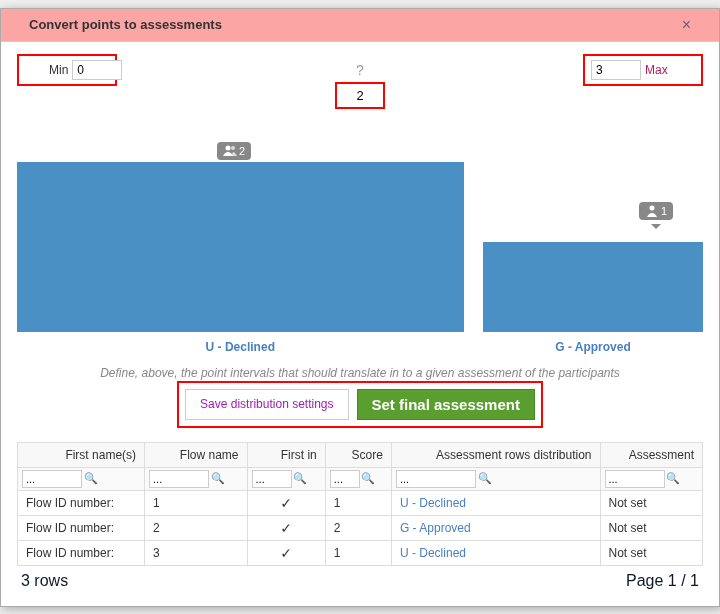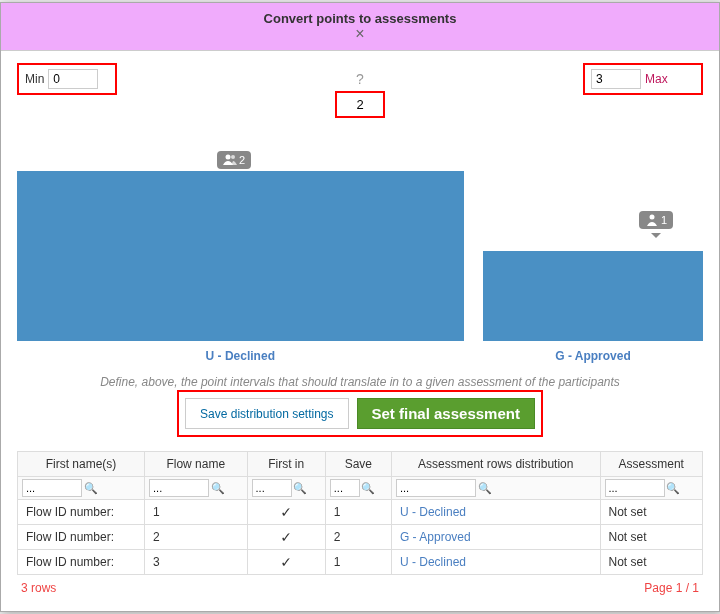--- a/index.html
+++ b/index.html
@@ -6,27 +6,26 @@
     body { font-family: Arial, sans-serif; font-size: 13px; background: #f0f0f0; display: flex; justify-content: center; align-items: center; min-height: 100vh; }
     
     .dialog {
       width: 720px;
       background: #fff;
       border: 1px solid #aaa;
       box-shadow: 2px 2px 10px rgba(0,0,0,0.3);
     }
     
     .dialog-title-bar {
-      background: #f0abfc;
+      background: #fca5a5;
       border-bottom: 1px solid #ccc;
       padding: 8px 28px;
       display: flex;
       justify-content: space-between;
       align-items: center;
-      flex-direction: column;
     }
     
     .dialog-title {
       font-size: 13px;
       font-weight: bold;
       color: #333;
     }
     
     .close-btn {
       cursor: pointer;
@@ -55,20 +54,21 @@
       align-items: center;
       gap: 4px;
       border: 2px solid red;
       padding: 4px 6px;
       width: 100px;
     }
     
     .min-label {
       font-size: 12px;
       color: #333;
+      margin-left: 24px;
     }
     
     .min-input {
       width: 50px;
       border: 1px solid #ccc;
       padding: 2px 4px;
       font-size: 12px;
     }
     
     .help-icon {
@@ -225,21 +225,21 @@
       margin-left: auto;
       margin-right: auto;
     }
     
     .btn-save {
       background: #fff;
       border: 1px solid #ccc;
       padding: 6px 14px;
       font-size: 12px;
       cursor: pointer;
-      color: #0369a1;
+      color: #a21caf;
     }
     
     .btn-final {
       background: #5a9e2f;
       border: 1px solid #4a8a25;
       padding: 6px 14px;
       font-size: 15px;
       cursor: pointer;
       color: #fff;
       font-weight: bold;
@@ -249,21 +249,21 @@
     .data-table {
       width: 100%;
       border-collapse: collapse;
       font-size: 12px;
     }
     
     .data-table th {
       background: #f8f8f8;
       border: 1px solid #ddd;
       padding: 5px 8px;
-      text-align: center;
+      text-align: right;
       font-weight: normal;
       color: #333;
     }
     
     .data-table td {
       border: 1px solid #ddd;
       padding: 4px 8px;
       color: #333;
     }
     
@@ -300,22 +300,22 @@
       color: #333;
       font-size: 14px;
     }
     
     
     .table-footer {
       display: flex;
       justify-content: space-between;
       align-items: center;
       padding: 6px 4px 4px 4px;
-      font-size: 12px;
-      color: #ef4444;
+      font-size: 16px;
+      color: #0f172a;
     }
   </style>
 </head>
 <body>
 
 <div class="dialog">
 
   <div class="dialog-title-bar">
     <span class="dialog-title">Convert points to assessments</span>
     <button class="close-btn">×</button>
@@ -386,21 +386,21 @@
       <button class="btn-save">Save distribution settings</button>
       <button class="btn-final">Set final assessment</button>
     </div>
 
     <table class="data-table">
       <thead>
         <tr>
           <th>First name(s)</th>
           <th>Flow name</th>
           <th>First in</th>
-          <th>Save</th>
+          <th>Score</th>
           <th>Assessment rows distribution</th>
           <th>Assessment</th>
         </tr>
       </thead>
       <tbody>
 
         <tr class="filter-row">
           <td>
             <div class="filter-cell">
               <input class="filter-input" type="text" value="..." style="">

